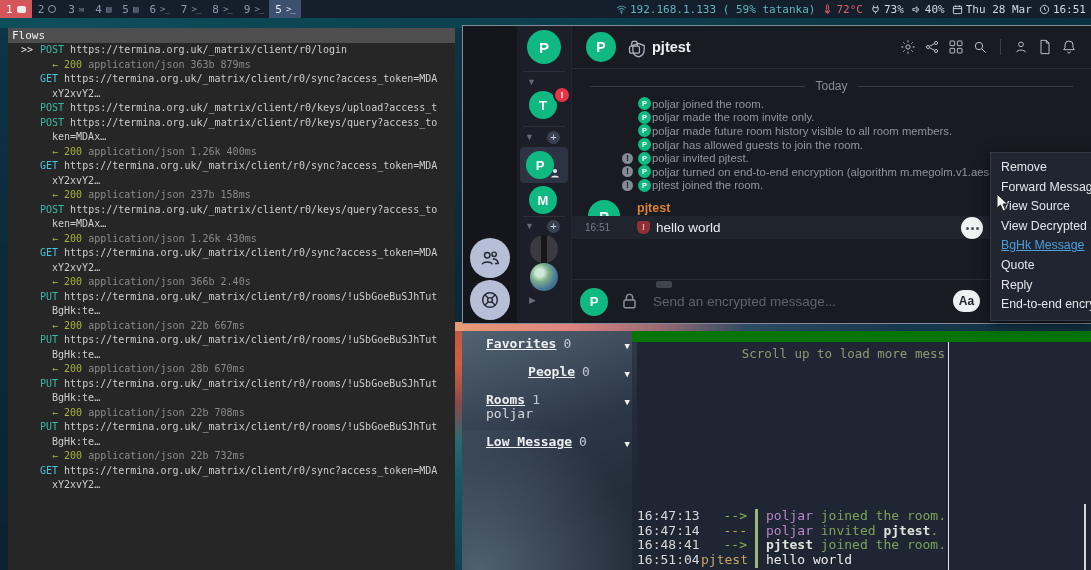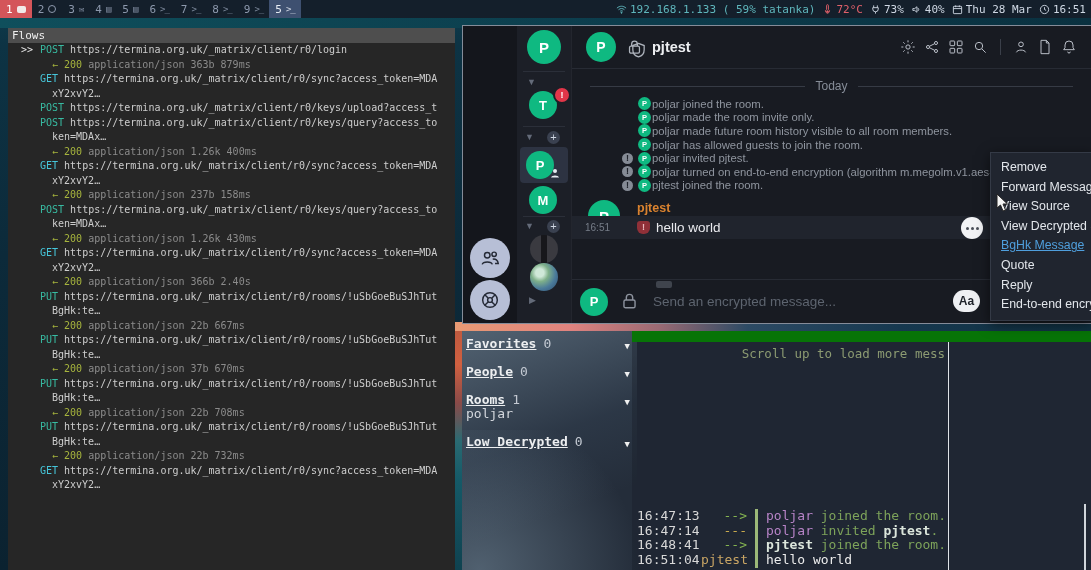--- a/index.html
+++ b/index.html
@@ -109,21 +109,21 @@
   #cursor{left:996px;top:193px;z-index:60;}
 
   
   #weechat{left:462px;top:331px;width:629px;height:239px;background:#242d3a;overflow:hidden;
     font-family:"DejaVu Sans Mono",monospace;}
   .wc-glow1{position:absolute;left:0;top:0;width:175px;height:239px;
     background:linear-gradient(160deg,rgba(158,186,205,.38),rgba(90,115,140,.15) 45%,rgba(20,28,40,0) 72%);}
   .wc-glow2{position:absolute;left:0;bottom:0;width:220px;height:140px;
     background:radial-gradient(circle at 8% 100%,rgba(170,200,220,.33),rgba(0,0,0,0) 65%);}
   .buflist{position:absolute;left:4px;top:6px;width:166px;color:#eceef0;font-size:13px;line-height:14px;}
-  .bl-sec{position:relative;margin-bottom:14px;}
+  .bl-sec{position:relative;margin-bottom:14px;margin-left:20px;}
   .bl-label{font-weight:bold;text-decoration:underline;}
   .bl-count{color:#c3c9d2;margin-left:7px;font-weight:normal;}
   .bl-tri{position:absolute;right:2px;top:2px;font-size:9px;color:#f0f0f0;}
   .bl-room{color:#d4d8de;}
   .chatpane{position:absolute;left:170px;top:0;right:0;bottom:0;background:rgba(23,29,39,.38);}
   .green-bar{position:absolute;left:0;top:0;right:0;height:11px;background:#077407;}
   .scroll-hint{position:absolute;top:15px;right:146px;color:#8c9b72;font-size:12.5px;}
   .nick-sep{position:absolute;left:316px;top:11px;bottom:0;width:1px;background:#dfe3e8;}
   .wc-scroll{position:absolute;right:5px;bottom:0;width:2px;height:66px;background:#d0d5db;}
   .chat-lines{position:absolute;left:5px;bottom:2px;font-size:13px;line-height:14.8px;}
@@ -275,21 +275,21 @@
           <div class="fl-line"><span class="fl-code">← 200</span><span class="fl-meta"> application/json 366b 2.40s</span></div>
         </div>
         <div>
           <div class="fl-line fl-first"><span class="m-PUT">PUT</span> https://termina.org.uk/_matrix/client/r0/rooms/!uSbGoeBuSJhTut</div>
           <div class="fl-line">BgHk:te…</div>
           <div class="fl-line"><span class="fl-code">← 200</span><span class="fl-meta"> application/json 22b 667ms</span></div>
         </div>
         <div>
           <div class="fl-line fl-first"><span class="m-PUT">PUT</span> https://termina.org.uk/_matrix/client/r0/rooms/!uSbGoeBuSJhTut</div>
           <div class="fl-line">BgHk:te…</div>
-          <div class="fl-line"><span class="fl-code">← 200</span><span class="fl-meta"> application/json 37b 670ms</span></div>
+          <div class="fl-line"><span class="fl-code">← 200</span><span class="fl-meta"> application/json 28b 670ms</span></div>
         </div>
         <div>
           <div class="fl-line fl-first"><span class="m-PUT">PUT</span> https://termina.org.uk/_matrix/client/r0/rooms/!uSbGoeBuSJhTut</div>
           <div class="fl-line">BgHk:te…</div>
           <div class="fl-line"><span class="fl-code">← 200</span><span class="fl-meta"> application/json 22b 708ms</span></div>
         </div>
         <div>
           <div class="fl-line fl-first"><span class="m-PUT">PUT</span> https://termina.org.uk/_matrix/client/r0/rooms/!uSbGoeBuSJhTut</div>
           <div class="fl-line">BgHk:te…</div>
           <div class="fl-line"><span class="fl-code">← 200</span><span class="fl-meta"> application/json 22b 732ms</span></div>
@@ -481,28 +481,28 @@
   </svg>
 
   <div class="abs" id="weechat">
     <div class="wc-glow1"></div>
     <div class="wc-glow2"></div>
     <div class="buflist" id="wc-buflist">
         <div class="bl-sec">
           <div style="position: relative;"><span class="bl-label">Favorites</span><span class="bl-count">0</span><span class="bl-tri">▼</span></div>
         </div>
         <div class="bl-sec">
-          <div style="position: relative;"><span class="bl-label">People</span><span class="bl-count">0</span><span class="bl-tri">▼</span></div>
+          <div style="position: relative; text-align: center;"><span class="bl-label">People</span><span class="bl-count">0</span><span class="bl-tri">▼</span></div>
         </div>
         <div class="bl-sec">
           <div style="position: relative;"><span class="bl-label">Rooms</span><span class="bl-count">1</span><span class="bl-tri">▼</span></div>
           <div class="bl-room">poljar</div>
         </div>
         <div class="bl-sec">
-          <div style="position: relative;"><span class="bl-label">Low Decrypted</span><span class="bl-count">0</span><span class="bl-tri">▼</span></div>
+          <div style="position: relative;"><span class="bl-label">Low Message</span><span class="bl-count">0</span><span class="bl-tri">▼</span></div>
         </div>
       </div>
     <div class="chatpane">
       <div class="green-bar"></div>
       <div class="scroll-hint">Scroll up to load more mess</div>
       <div class="nick-sep"></div>
       <div class="wc-scroll"></div>
       <div class="chat-lines" id="wc-lines">
           <div class="cl"><span class="cl-time">16:47:13</span><span class="cl-prefix pf-join">--&gt;</span><span class="cl-bar"></span><span class="cl-msg"><span class="c-nick">poljar</span><span class="c-act"> joined the room.</span></span></div>
           <div class="cl"><span class="cl-time">16:47:14</span><span class="cl-prefix pf-net">---</span><span class="cl-bar"></span><span class="cl-msg"><span class="c-nick">poljar</span><span class="c-act"> invited </span><span class="c-boldnick">pjtest</span><span class="c-act">.</span></span></div>

